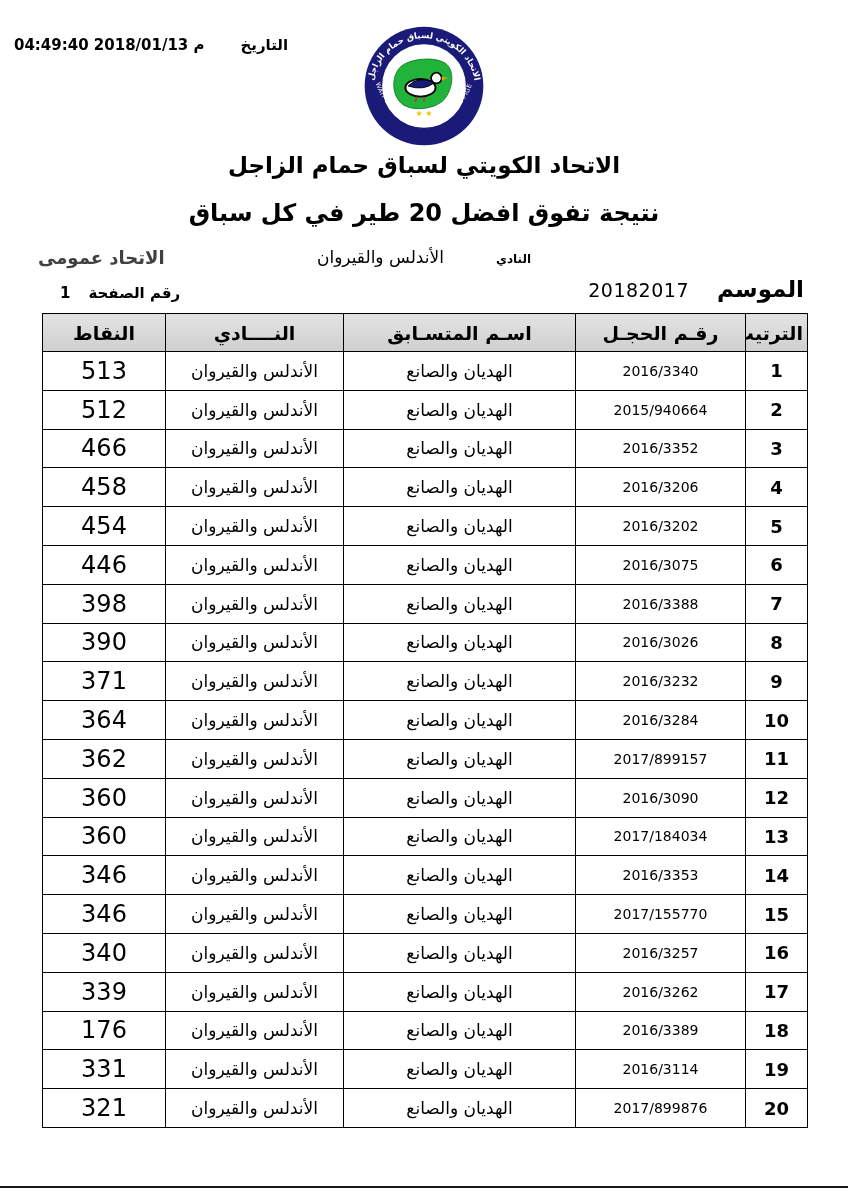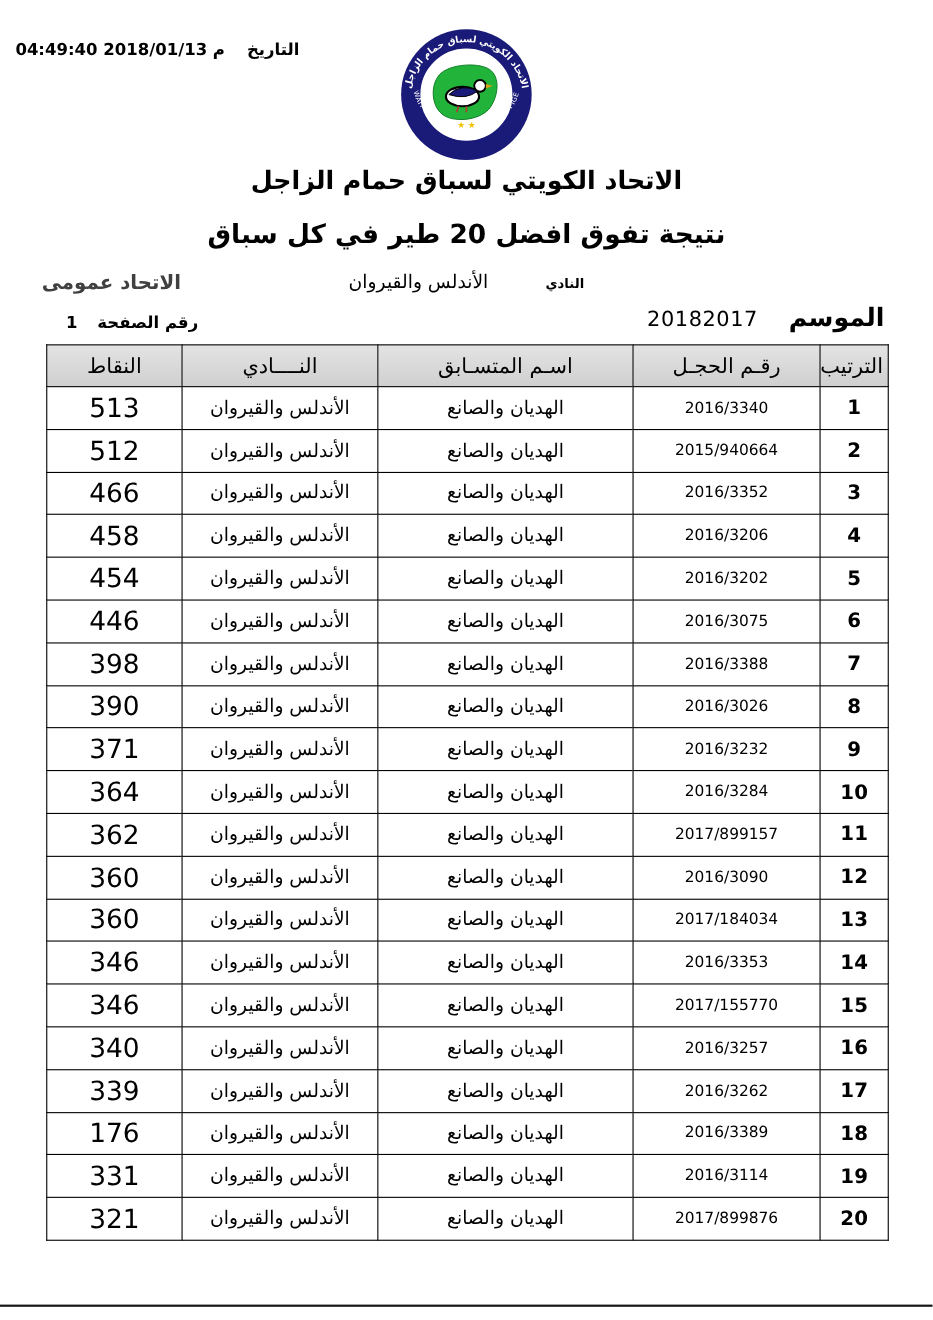--- a/index.html
+++ b/index.html
@@ -8,21 +8,21 @@
     width:848px; height:1200px;
     background:#ffffff;
     font-family:"DejaVu Sans","Liberation Sans",sans-serif;
     direction:rtl;
     overflow:hidden;
     margin:0 auto;
   }
   
   .date-group {
     position:absolute; left:14px; top:36px;
-    display:flex; direction:ltr; align-items:baseline; gap:20px;
+    display:flex; direction:ltr; align-items:baseline; gap:36px;
     font-size:15px; font-weight:bold; color:#000;
     white-space:nowrap;
   }
   .date-group .dt { direction:ltr; unicode-bidi:bidi-override; letter-spacing:0.5px; }
 
   
   .logo-wrap {
     position:absolute; top:24px; left:50%; transform:translateX(-50%);
     width:124px; height:124px;
   }
@@ -71,21 +71,21 @@
     table-layout:fixed;
   }
   table.results th, table.results td {
     border:1px solid #000000;
     text-align:center; vertical-align:middle;
     padding:0 4px; overflow:hidden; white-space:nowrap;
   }
   table.results th {
     height:37px;
     background:linear-gradient(#e3e3e3,#cfcfcf);
-    font-size:19px; font-weight:normal; color:#000;
+    font-size:19px; font-weight:bold; color:#000;
   }
   table.results td { height:37.8px; font-size:17px; color:#000; }
   table.results td.col-rank  { font-weight:bold; font-size:18px; }
   table.results td.col-ring  { font-size:14px; }
   table.results td.col-points{ font-size:24px; }
 
   
   .bottom-rule {
     position:absolute; left:0; top:1186px; width:848px;
     border-top:2px solid #161616;

